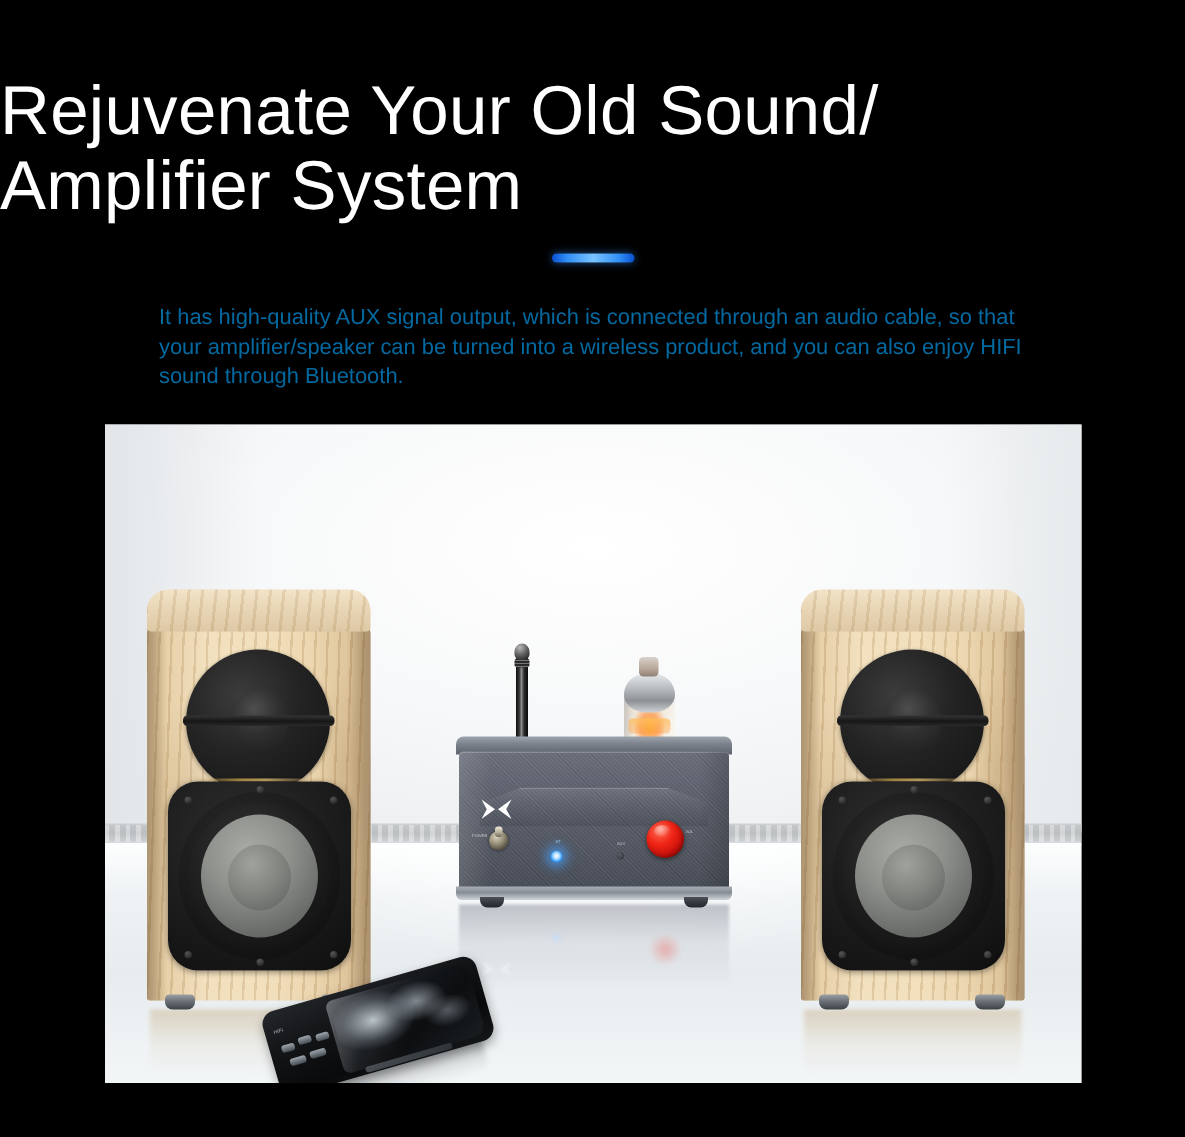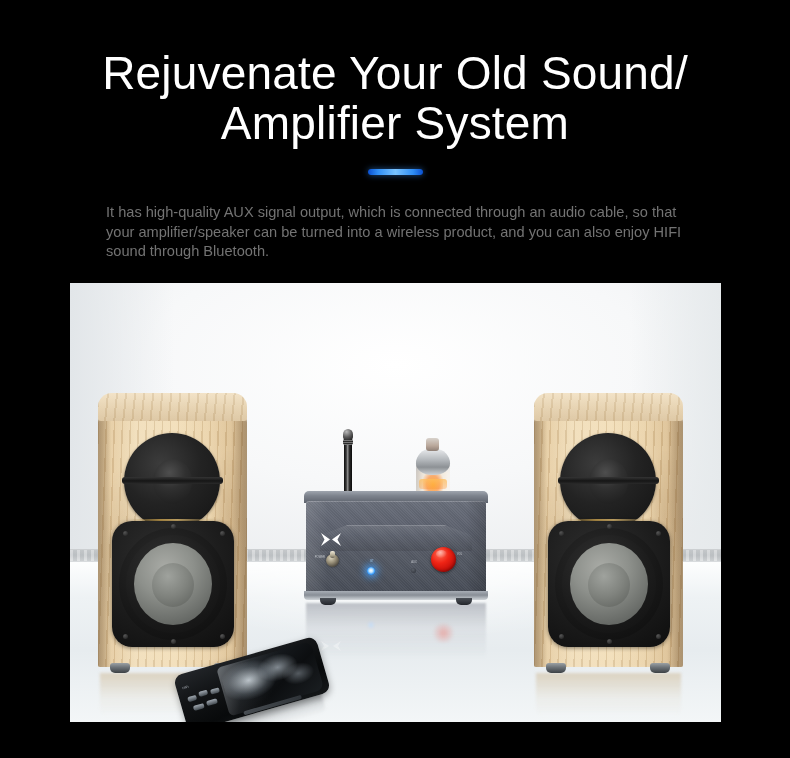--- a/index.html
+++ b/index.html
@@ -14,21 +14,20 @@
   }
 
   .page { position: relative; width: 790px; height: 758px; background: #000; }
 
   
   .headline {
     position: absolute;
     top: 48px;
     left: 0;
     width: 790px;
-    text-align: center;
     color: #ffffff;
     font-size: 46px;
     font-weight: 300;
     line-height: 50px;
     letter-spacing: 0.2px;
     white-space: pre-line;
   }
 
   
   .divider-wrap {
@@ -48,21 +47,21 @@
     background: linear-gradient(90deg, #0a4fd0 0%, #2f8ef5 18%, #79c3ff 50%, #2f8ef5 82%, #0a4fd0 100%);
     box-shadow: 0 0 6px rgba(60,150,255,0.55);
   }
 
   
   .body-copy {
     position: absolute;
     top: 203px;
     left: 106px;
     width: 585px;
-    color: #737373;
+    color: #0369a1;
     font-size: 14.6px;
     line-height: 19.6px;
     font-weight: 400;
   }
 
   
   .photo {
     position: absolute;
     left: 70px;
     top: 283px;

